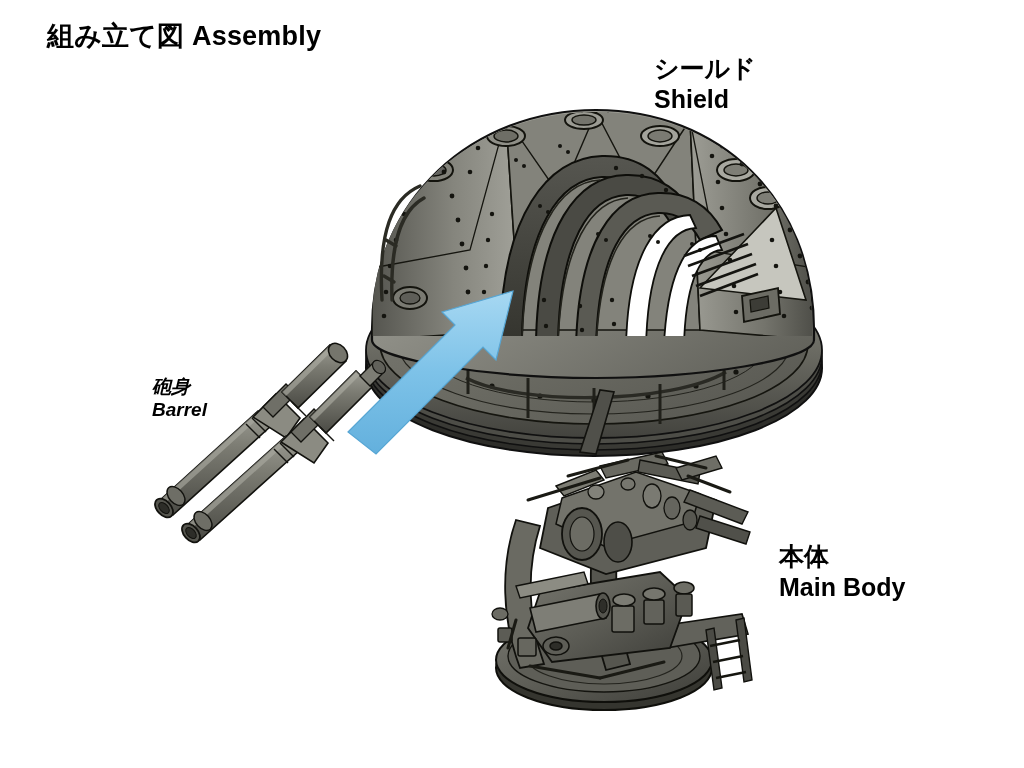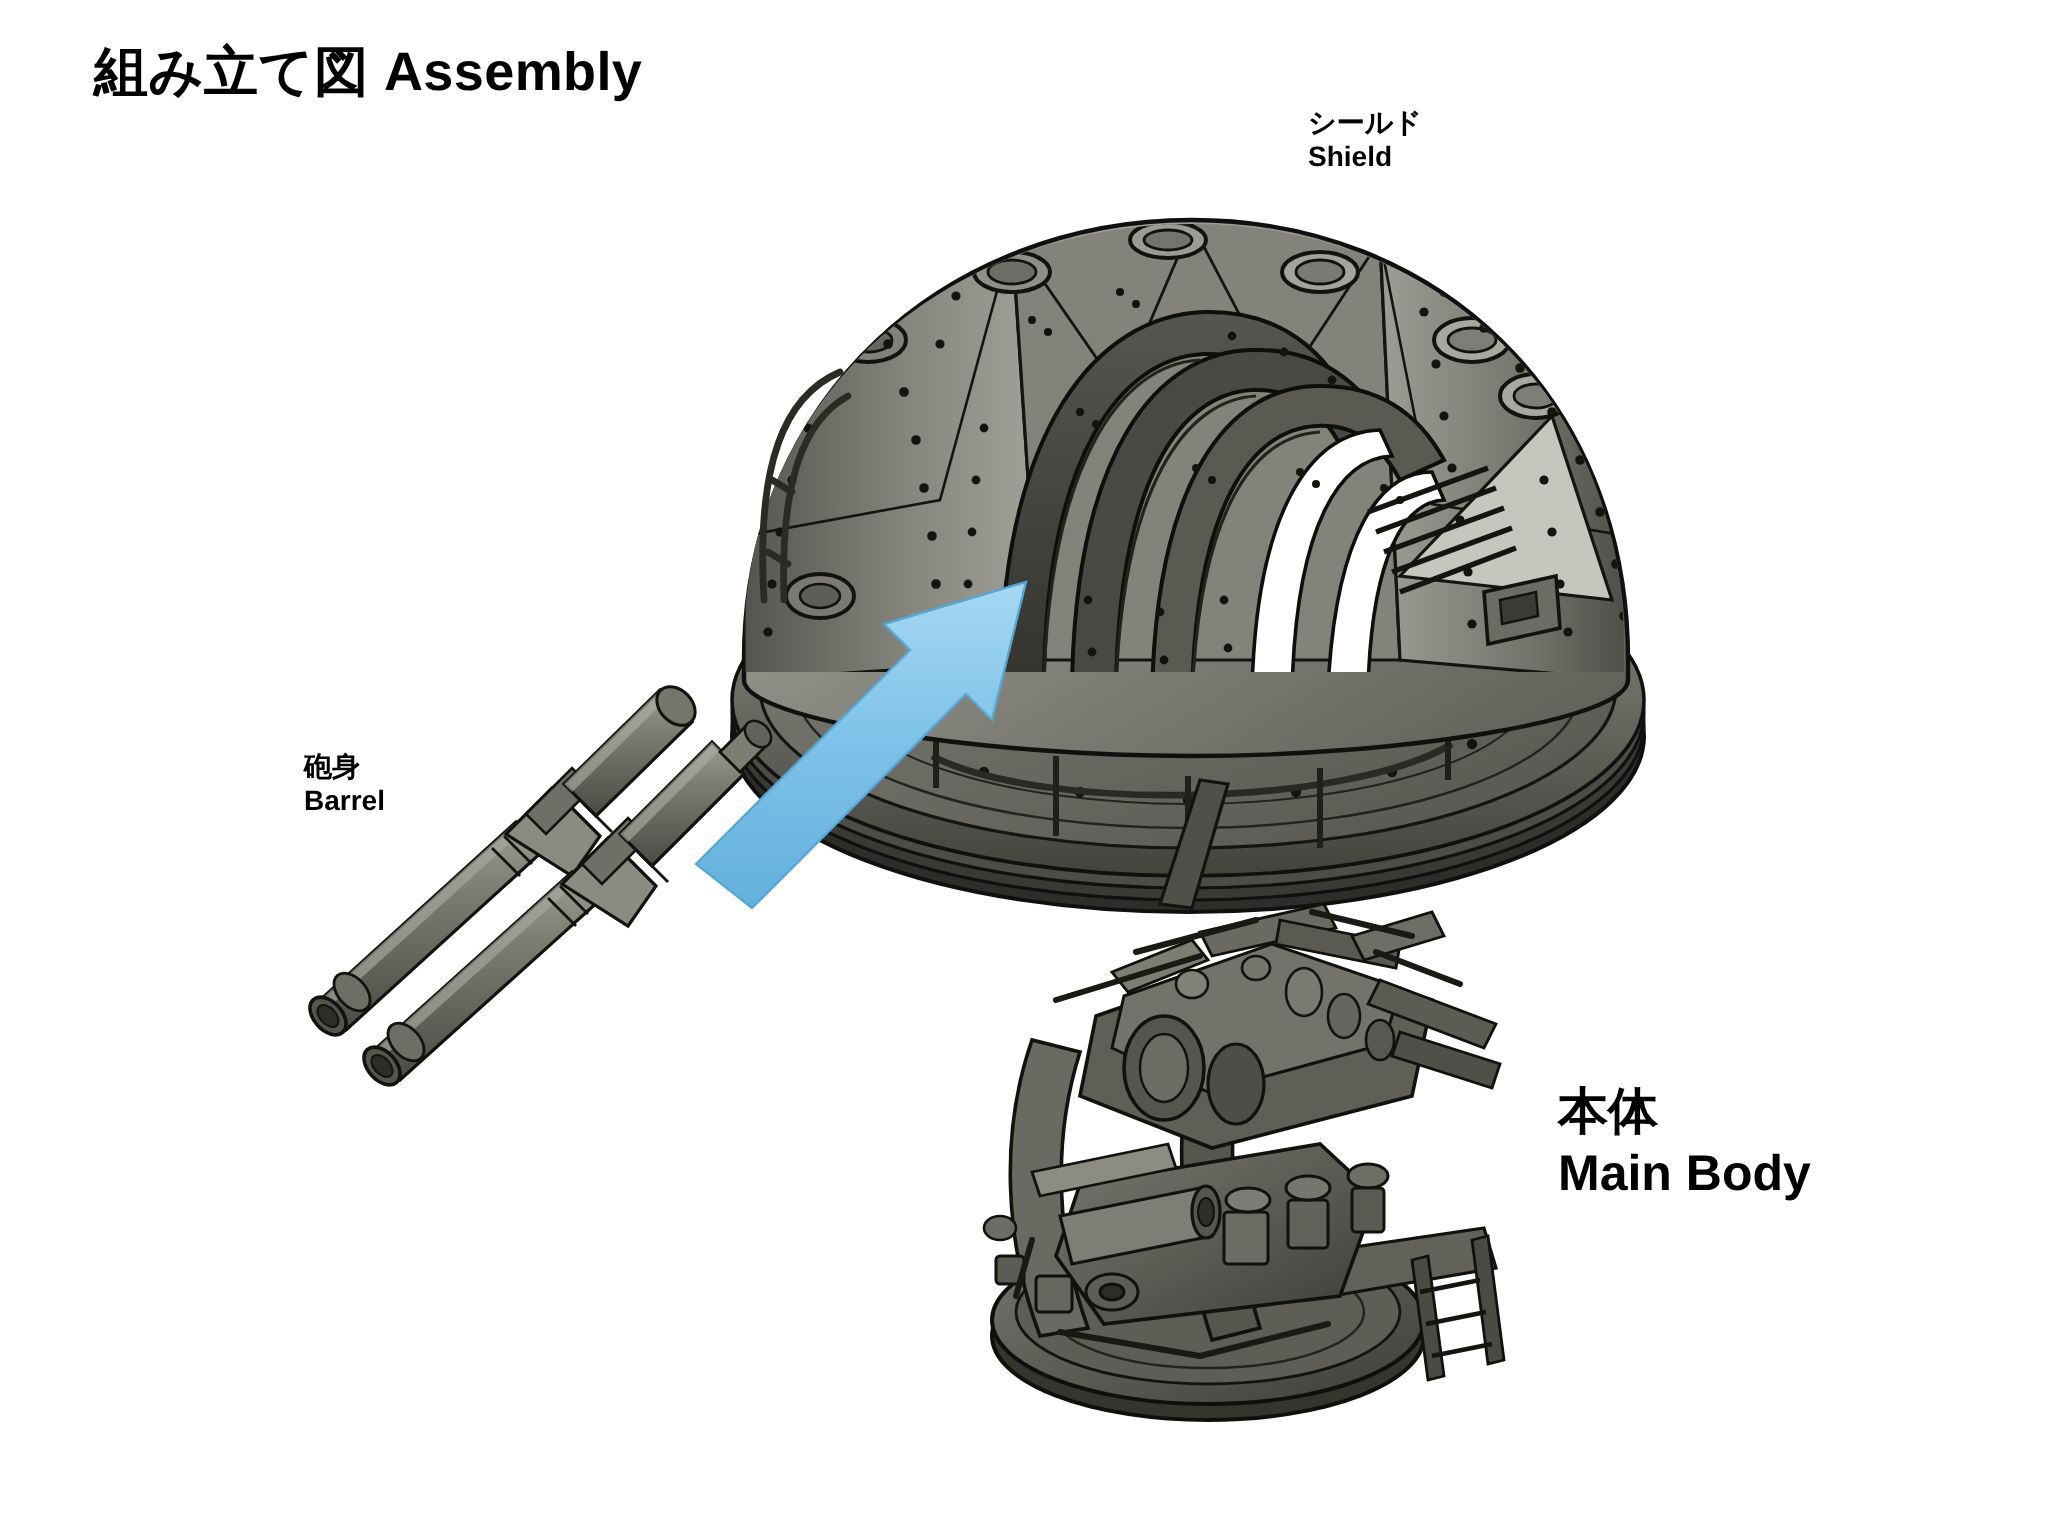--- a/index.html
+++ b/index.html
@@ -5,22 +5,22 @@
   html,body{margin:0;padding:0;}
   body{
     width:1024px;height:768px;
     background:#ffffff;
     font-family:"Liberation Sans","DejaVu Sans",sans-serif;
     overflow:hidden;position:relative;
   }
   #stage{position:absolute;inset:0;width:1024px;height:568px;}
   .label{position:absolute;font-weight:bold;color:#000;line-height:1.22;white-space:pre;}
   #title{left:47px;top:20px;font-size:27px;letter-spacing:.2px;}
-  #lbl-shield{left:654px;top:53px;font-size:14px;}
-  #lbl-barrel{left:152px;top:375px;font-size:14px;}
+  #lbl-shield{left:654px;top:53px;font-size:25px;}
+  #lbl-barrel{left:152px;top:375px;font-size:19px;font-style:italic;}
   #lbl-body{left:779px;top:541px;font-size:25px;}
   svg{position:absolute;left:0;top:0;}
 </style>
 </head>
 <body>
 
 <div id="stage">
 
   <svg width="1024" height="768" viewBox="0 0 1024 768">
     <defs>

